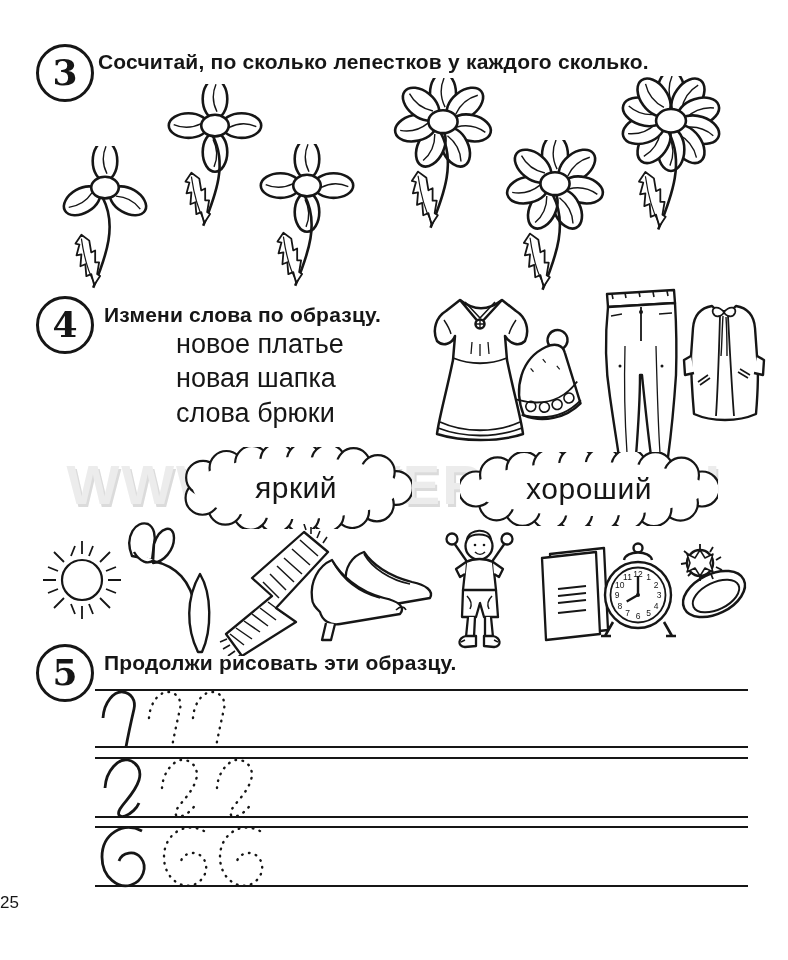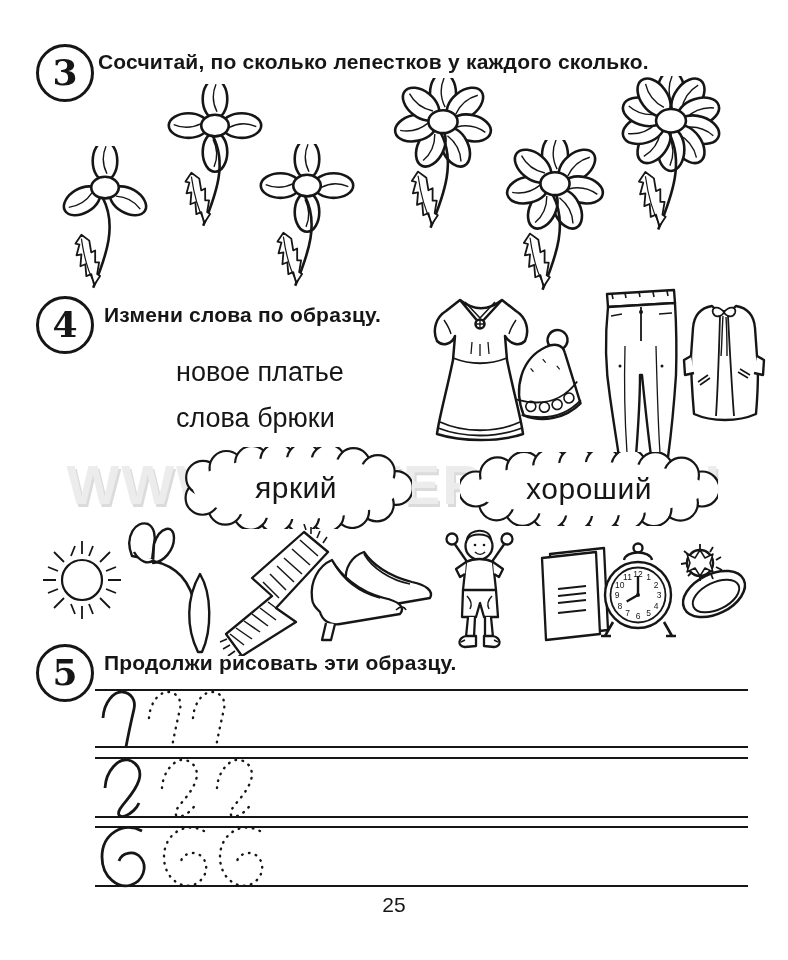--- a/index.html
+++ b/index.html
@@ -16,39 +16,39 @@
   }
   .task-circle span{
     font-family:"DejaVu Serif",serif;font-weight:800;font-size:36px;line-height:1;
     transform:translateY(-1px);
   }
   .task-instruction{
     position:absolute;font-size:21px;font-weight:bold;letter-spacing:.2px;z-index:3;
     white-space:nowrap;
   }
   .examples{
-    position:absolute;left:176px;top:330px;display:flex;flex-direction:column;gap:18px;
-    font-size:27px;line-height:1.05;z-index:3;margin-top:28px;
+    position:absolute;left:176px;top:330px;display:flex;flex-direction:column;gap:6px;
+    font-size:27px;line-height:1.05;z-index:3;
   }
   .drawing{position:absolute;z-index:2;}
   .drawing svg{display:block;width:100%;height:100%;}
   .watermark{
     position:absolute;left:0;right:0;top:443px;height:82px;z-index:1;
     display:flex;align-items:center;justify-content:center;
     font-weight:900;font-size:56px;letter-spacing:2px;color:var(--wm);
     text-shadow:2px 3px 0 #dbdbdb;white-space:nowrap;user-select:none;
   }
   .cloud{
     position:absolute;z-index:2;display:flex;align-items:center;justify-content:center;
   }
   .cloud .label{position:relative;z-index:2;font-size:30px;letter-spacing:.5px;}
   .writing-row{position:absolute;left:95px;width:653px;height:72px;z-index:2;}
   .page-number{
-    position:absolute;left:0;right:0;top:893px;text-align:center;
-    font-size:21px;z-index:3;
+    position:absolute;left:0;right:0;top:893px;text-align:left;
+    font-size:17px;z-index:3;
   }
   svg *{vector-effect:non-scaling-stroke;}
 </style>
 </head>
 <body>
 
 <div class="task-circle" style="left:36px;top:44px;">
   <span>3</span>
 </div>
 <div class="task-instruction" style="left:98px;top:50px;">Сосчитай, по сколько лепестков у каждого сколько.</div>
@@ -242,20 +242,21 @@
     </svg>
   </div>
 
 <div class="task-circle" style="left:36px;top:296px;">
   <span>4</span>
 </div>
 <div class="task-instruction" style="left:104px;top:303px;font-weight:bold;">Измени слова по образцу.</div>
 
 <div class="examples">
   <span>новое платье</span>
+  <span>новая шапка</span>
   <span>слова брюки</span>
 </div>
 
 <div class="drawing" style="left:424px;top:286px;width:112px;height:168px;">
   <svg viewBox="0 0 112 168" fill="none" stroke="#161616" stroke-width="2.5" stroke-linejoin="round">
     <path d="M22,25 C12,31 8,44 13,55 C19,61 28,58 31,50 L29,74 C22,108 15,132 13,148 C38,156 76,156 99,148 C97,132 90,108 83,74 L81,50 C86,58 95,61 101,55 C106,44 102,31 92,25 L78,14 C64,25 50,25 36,14 Z" fill="#fff"></path>
     <path d="M36,14 L56,38 L78,14"></path>
     <path d="M41,16 L56,32 L71,16" stroke-width="1.6"></path>
     <circle cx="56" cy="38" r="4.5" fill="#fff"></circle>
     <path d="M51.5,38 L60.5,38 M56,33.5 L56,42.5" stroke-width="1.4"></path>

